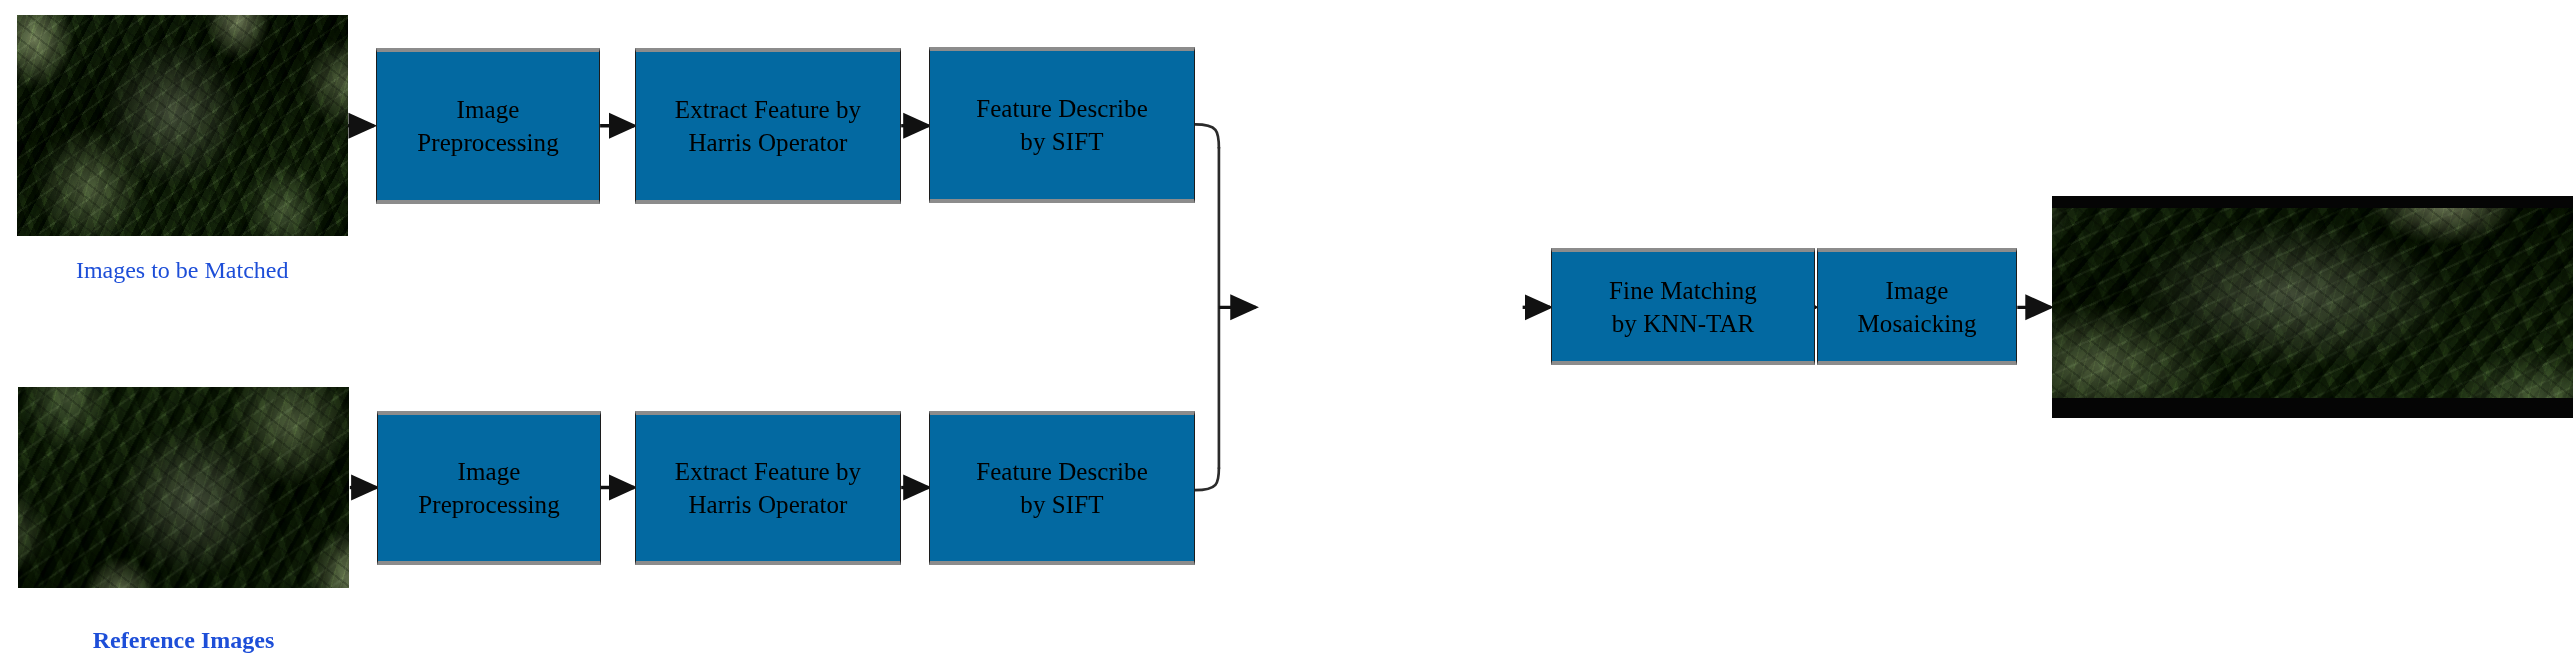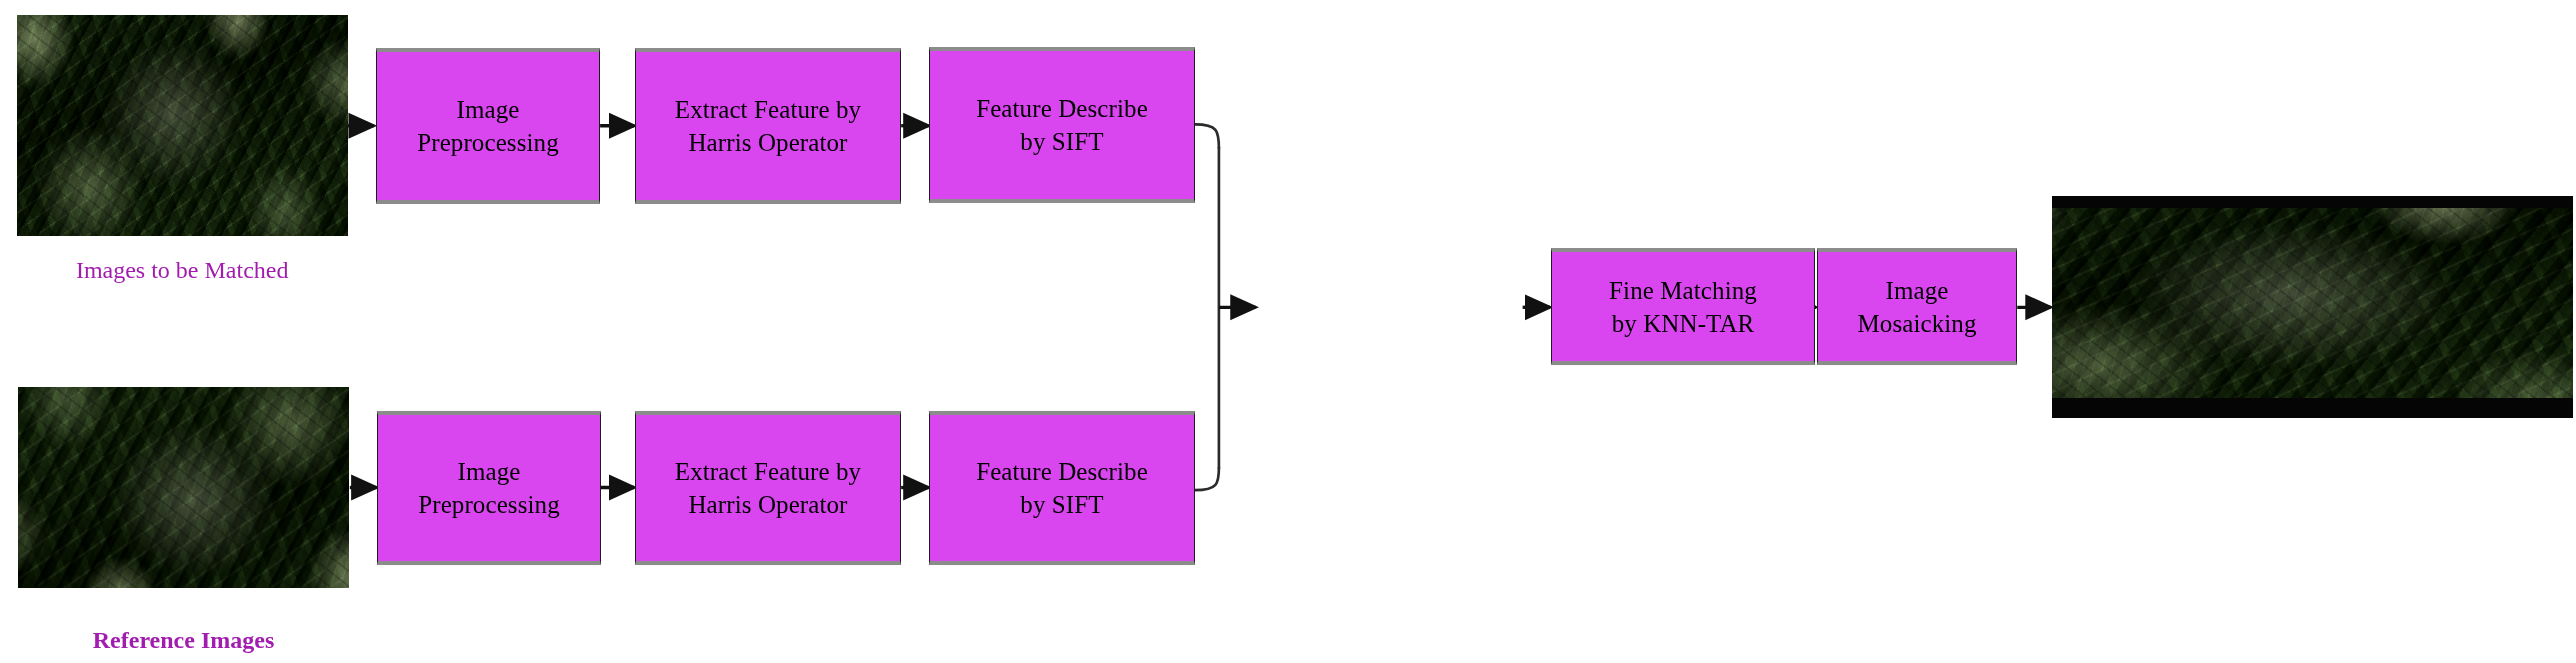--- a/index.html
+++ b/index.html
@@ -14,21 +14,21 @@
     height: 664px;
     background: #ffffff;
     font-family: "Liberation Serif", "DejaVu Serif", serif;
     overflow: hidden;
   }
 
   
   .proc-box {
     position: absolute;
     box-sizing: border-box;
-    background: #d946ef;
+    background: #0369a1;
     border: 1.3px solid #1c1c1c;
     border-top: 4px solid #8c8c8c;
     border-bottom: 4px solid #8c8c8c;
     display: flex;
     align-items: center;
     justify-content: center;
     text-align: center;
   }
   .proc-box .label {
     font-size: 25px;
@@ -90,21 +90,21 @@
   .terrain .bar-bot {
     position: absolute;
     left: 0; right: 0;
     background: #050505;
   }
 
   
   .caption {
     position: absolute;
     font-size: 24px;
-    color: #a21caf;
+    color: #1d4ed8;
     text-align: center;
     white-space: nowrap;
   }
 
   
   .conn {
     position: absolute;
     left: 0; top: 0;
     width: 2576px;
     height: 664px;

